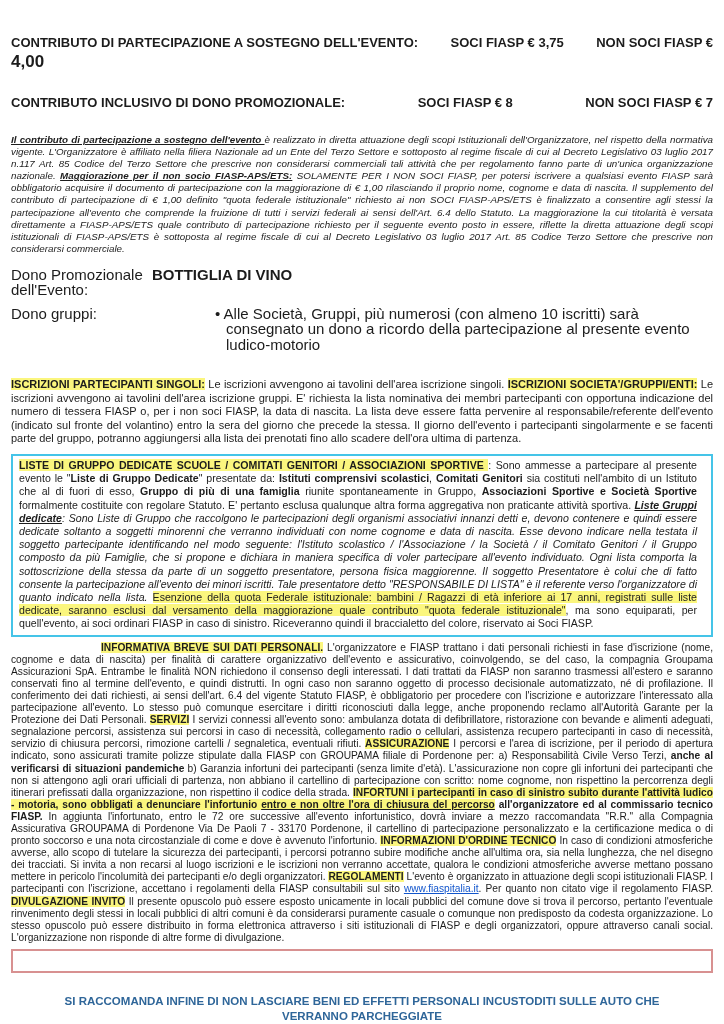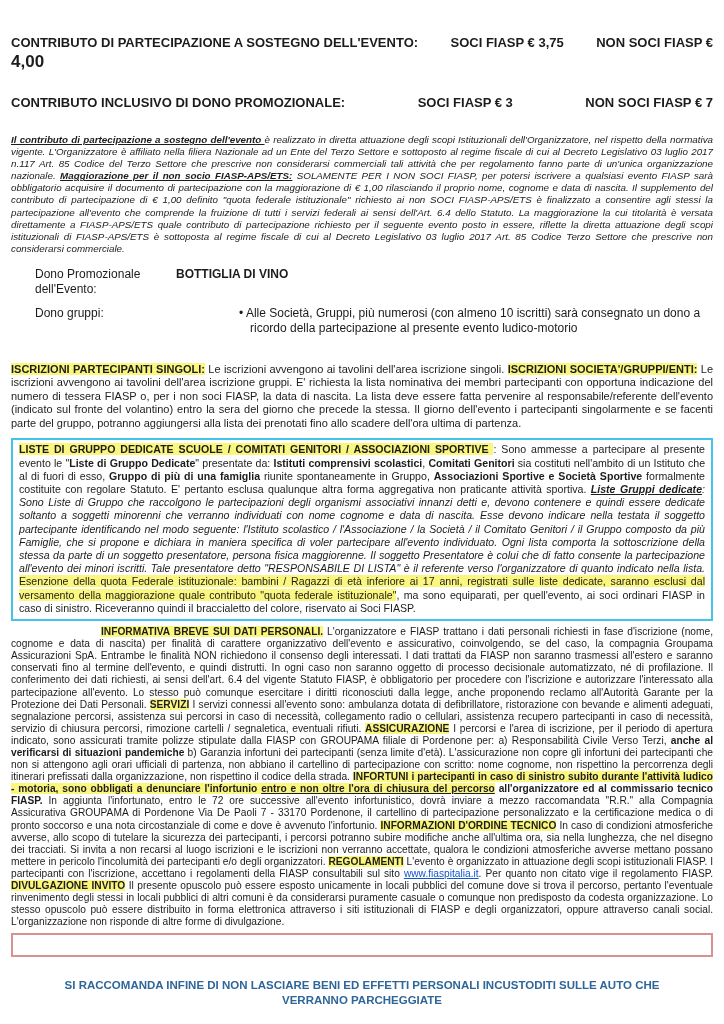--- a/index.html
+++ b/index.html
@@ -23,32 +23,32 @@
   .contrib{font-weight:bold;font-size:13px;line-height:19px;}
   .contrib-row{display:flex;justify-content:space-between;align-items:baseline;}
   .contrib-wrap{font-weight:bold;font-size:17px;line-height:19px;}
   .contrib-row2{margin-top:22px;}
   
   .intro{
     margin-top:22px;font-size:9.8px;line-height:12.1px;
     text-align:justify;font-style:italic;
   }
   
-  .dono{margin-top:12px;font-size:12px;line-height:15px;margin-left:24px;}
+  .dono{margin-top:12px;font-size:15px;line-height:15px;}
   .dono-row{display:flex;}
   .dono-row1 .dono-label{width:141px;flex:0 0 141px;}
   .dono-value{font-weight:bold;}
   .dono-row2{margin-top:9px;}
   .dono-row2 .dono-label{width:204px;flex:0 0 204px;}
   .dono-bullet{width:494px;line-height:15.5px;padding-left:11px;text-indent:-11px;}
   
   .iscrizioni{margin-top:26px;font-size:11px;line-height:13.5px;text-align:justify;}
   .liste-box{
     margin-top:8px;border:2px solid var(--cyan-border);
-    padding:3px 6px 4px 6px;font-size:10.6px;line-height:13.2px;text-align:justify;
+    padding:3px 14px 4px 6px;font-size:10.6px;line-height:13.2px;text-align:justify;
   }
   .informativa{margin-top:5px;font-size:10.2px;line-height:12.1px;text-align:justify;text-indent:90px;}
   
   .seg-n{}
   .seg-b{font-weight:bold;}
   .seg-i{font-style:italic;}
   .seg-bi{font-weight:bold;font-style:italic;text-decoration:underline;}
   .seg-hl{font-weight:bold;background:var(--highlight);}
   .seg-hln{background:var(--highlight);}
   .seg-hlu{font-weight:bold;background:var(--highlight);text-decoration:underline;}
@@ -68,21 +68,21 @@
 
   <div class="contrib">
     <div class="contrib-row">
       <span>CONTRIBUTO DI PARTECIPAZIONE A SOSTEGNO DELL'EVENTO:</span>
       <span>SOCI FIASP € 3,75</span>
       <span>NON SOCI FIASP €</span>
     </div>
     <div class="contrib-wrap">4,00</div>
     <div class="contrib-row contrib-row2">
       <span>CONTRIBUTO INCLUSIVO DI DONO PROMOZIONALE:</span>
-      <span>SOCI FIASP € 3</span>
+      <span>SOCI FIASP € 8</span>
       <span>NON SOCI FIASP € 7</span>
     </div>
   </div>
 
   <p class="intro"><span class="seg-bi">Il contributo di partecipazione a sostegno dell'evento </span><span class="seg-i">è realizzato in diretta attuazione degli scopi Istituzionali dell'Organizzatore, nel rispetto della normativa vigente. L'Organizzatore è affiliato nella filiera Nazionale ad un Ente del Terzo Settore e sottoposto al regime fiscale di cui al Decreto Legislativo 03 luglio 2017 n.117 Art. 85 Codice del Terzo Settore che prescrive non considerarsi commerciali tali attività che per regolamento fanno parte di un'unica organizzazione nazionale. </span><span class="seg-bi">Maggiorazione per il non socio FIASP-APS/ETS:</span><span class="seg-i"> SOLAMENTE PER I NON SOCI FIASP, per potersi iscrivere a qualsiasi evento FIASP sarà obbligatorio acquisire il documento di partecipazione con la maggiorazione di € 1,00 rilasciando il proprio nome, cognome e data di nascita. Il supplemento del contributo di partecipazione di € 1,00 definito "quota federale istituzionale" richiesto ai non SOCI FIASP-APS/ETS è finalizzato a consentire agli stessi la partecipazione all'evento che comprende la fruizione di tutti i servizi federali ai sensi dell'Art. 6.4 dello Statuto. La maggiorazione la cui titolarità è versata direttamente a FIASP-APS/ETS quale contributo di partecipazione richiesto per il seguente evento posto in essere, riflette la diretta attuazione degli scopi istituzionali di FIASP-APS/ETS è sottoposta al regime fiscale di cui al Decreto Legislativo 03 luglio 2017 Art. 85 Codice Terzo Settore che prescrive non considerarsi commerciale.</span></p>
 
   <div class="dono">
     <div class="dono-row dono-row1">
       <span class="dono-label">Dono Promozionale dell'Evento:</span>
       <span class="dono-value">BOTTIGLIA DI VINO</span>

